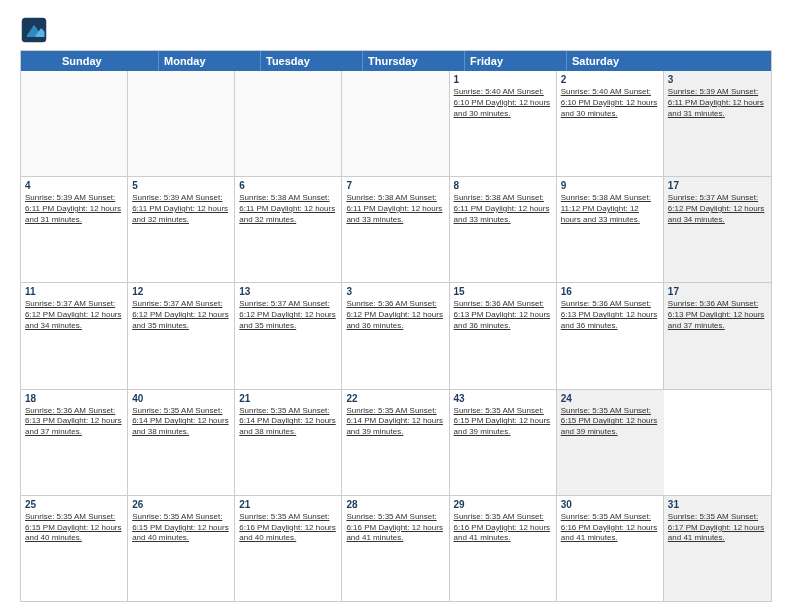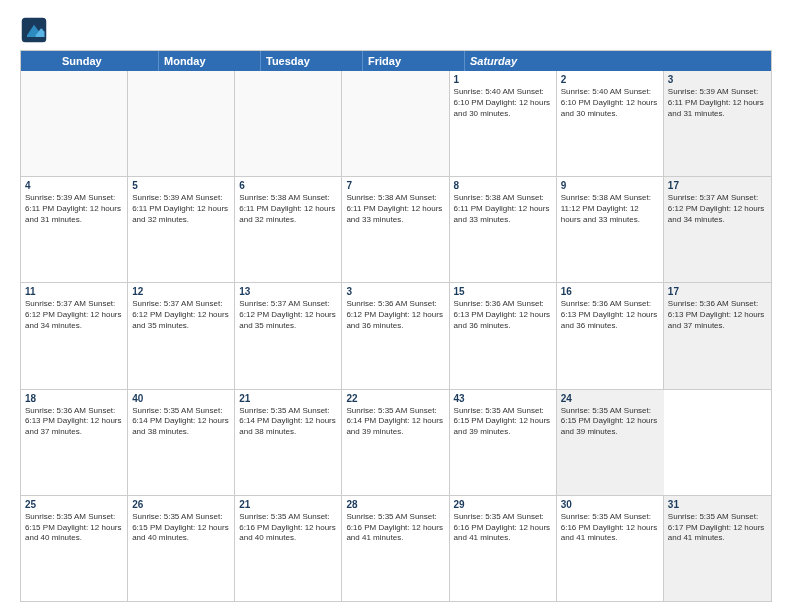--- a/index.html
+++ b/index.html
@@ -65,21 +65,21 @@
       padding-left: 36px;
     }
     .day-header {
       color: #fff;
       font-size: 11px;
       font-weight: bold;
       padding: 4px 5px;
       text-align: left;
       border-right: 1px solid #5a90cc;
     }
-    .day-header:last-child { border-right: none; font-style: italic; }
+    .day-header:last-child { border-right: none; }
     .weeks {
       flex: 1;
       display: flex;
       flex-direction: column;
     }
     .week-row {
       display: grid;
       grid-template-columns: repeat(7, 1fr);
       flex: 1;
       border-top: 1px solid #ccc;
@@ -101,20 +101,21 @@
       font-size: 10px;
       font-weight: bold;
       color: #1a3a5c;
       margin-bottom: 2px;
       display: block;
     }
     .day-info {
       font-size: 8px;
       line-height: 1.35;
       color: #333;
+      text-decoration: underline;
     }
   </style>
 </head>
 <body>
 
 <div class="page">
   <div class="header">
     <div class="logo">
       <svg class="logo-icon" viewBox="0 0 32 32">
         <rect x="2" y="2" width="28" height="28" rx="4" fill="#1a3a5c"></rect>
@@ -130,20 +131,21 @@
       <div class="month-title"></div>
       <div class="subtitle"></div>
     </div>
   </div>
 
   <div class="calendar">
     <div class="day-headers" id="day-headers-container">
         <div class="day-header">Sunday</div>
         <div class="day-header">Monday</div>
         <div class="day-header">Tuesday</div>
+        <div class="day-header">Thursday</div>
         <div class="day-header">Friday</div>
         <div class="day-header">Saturday</div>
       </div>
     <div class="weeks" id="weeks-container">
         <div class="week-row">
           <div class="day-cell empty"></div>
           <div class="day-cell empty"></div>
           <div class="day-cell empty"></div>
           <div class="day-cell empty"></div>
           <div class="day-cell">

